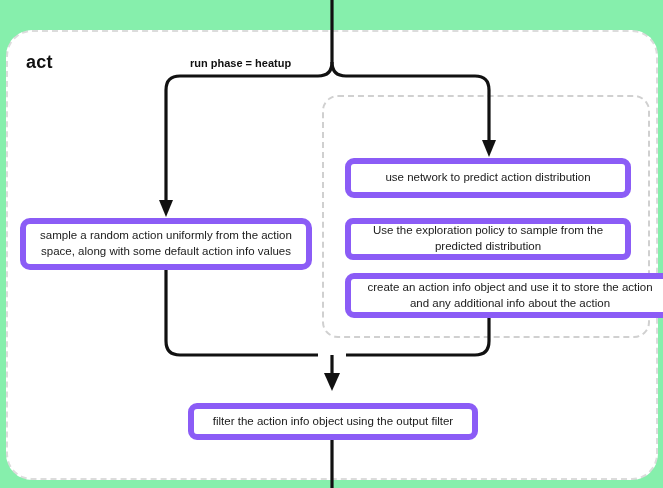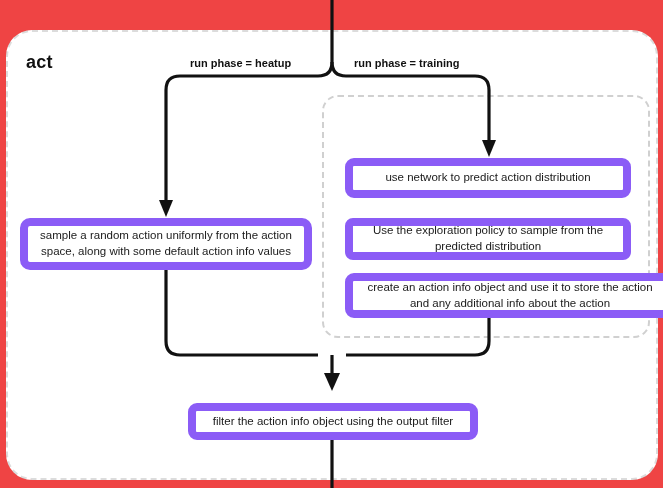--- a/index.html
+++ b/index.html
@@ -8,21 +8,21 @@
     padding: 0;
     background: #ffffff;
   }
   body {
     font-family: "Liberation Sans", sans-serif;
   }
   #stage {
     position: relative;
     width: 663px;
     height: 488px;
-    background: #ef4444;
+    background: #86efac;
     overflow: hidden;
   }
 
   
   .outer-container {
     position: absolute;
     left: 6px;
     top: 30px;
     width: 652px;
     height: 450px;
@@ -71,21 +71,21 @@
     color: #111111;
     white-space: nowrap;
   }
   .label-heatup  { left: 190px; top: 57px; }
   .label-training{ left: 354px; top: 57px; }
 
   
   .node {
     position: absolute;
     box-sizing: border-box;
-    border: 8px solid #8b5cf6;
+    border: 6px solid #8b5cf6;
     border-radius: 9px;
     background: #ffffff;
     display: flex;
     align-items: center;
     justify-content: center;
     text-align: center;
     font-size: 11.5px;
     color: #1a1a1a;
     line-height: 1.35;
     padding: 4px 10px;
@@ -141,21 +141,20 @@
     <polygon class="arrowhead" points="332,391 324,373 340,373"></polygon>
 
     <path d="M332,428 L332,488"></path>
   </svg>
 
   <div class="group-title title-act">act</div>
 
 
   <div class="edge-label label-heatup">run phase = heatup</div>
 
-  <div class="edge-label label-training">run phase = training</div>
 
   <div class="node node-sample">sample a random action uniformly from the action space, along with some default action info values</div>
 
   <div class="node node-use-network">use network to predict action distribution</div>
 
   <div class="node node-exploration">Use the exploration policy to sample from the predicted distribution</div>
 
   <div class="node node-create-info">create an action info object and use it to store the action and any additional info about the action</div>
 
   <div class="node node-filter">filter the action info object using the output filter</div>

